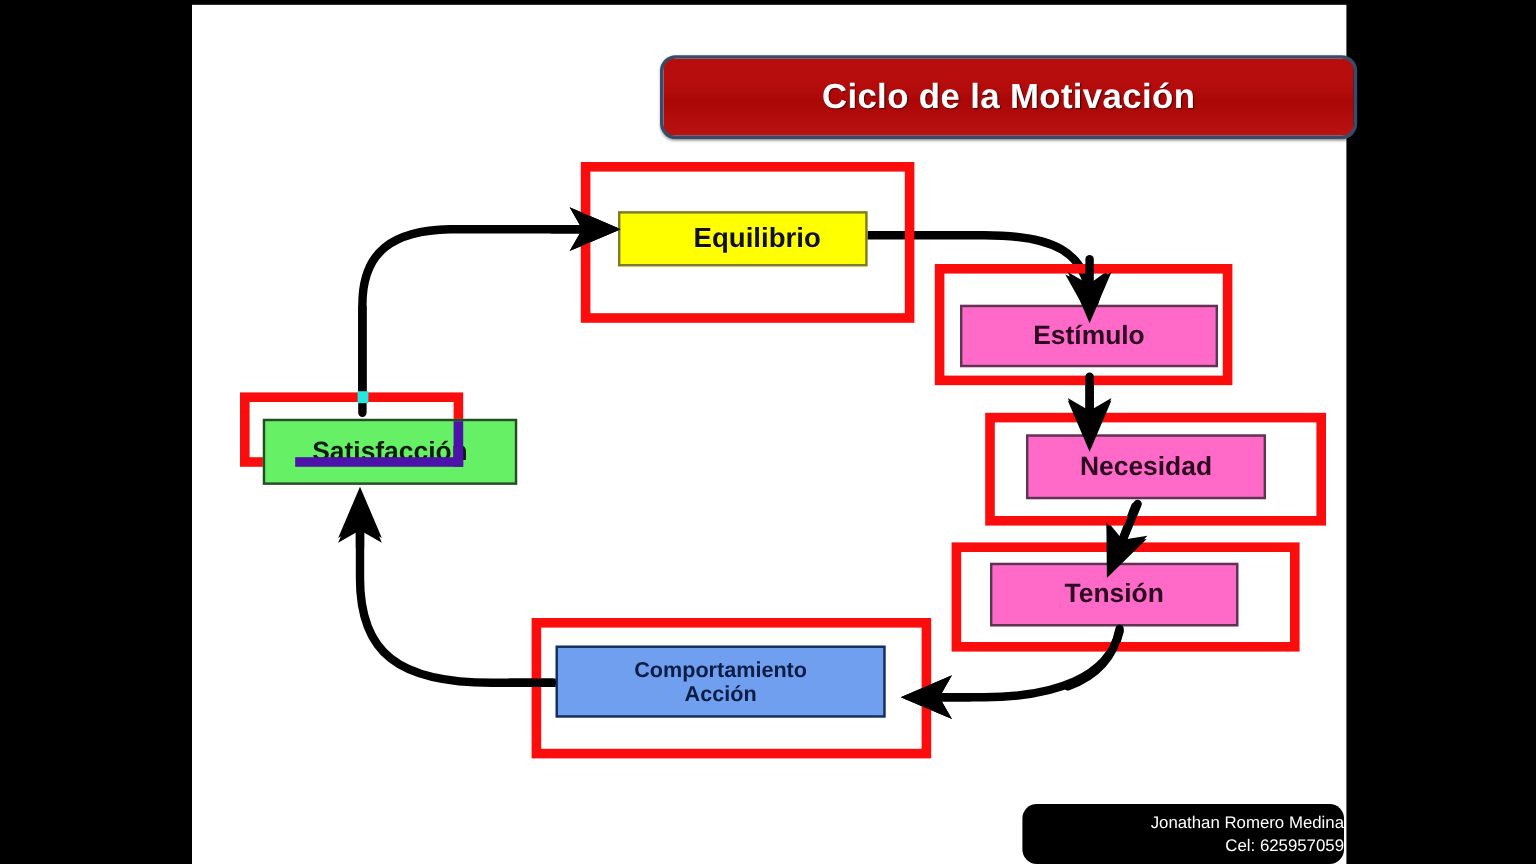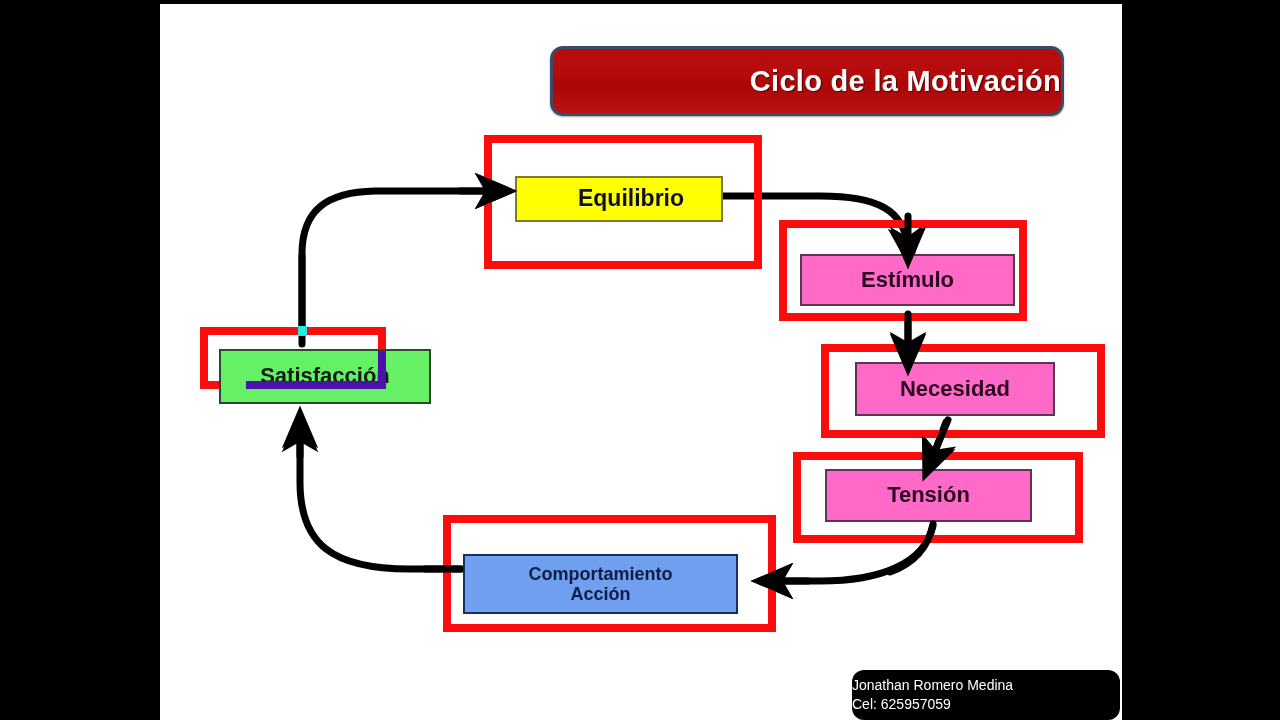--- a/index.html
+++ b/index.html
@@ -25,29 +25,29 @@
     width: 962px;
     height: 716px;
     background: #ffffff;
   }
 
   
   #title-banner {
     position: absolute;
     left: 390px;
     top: 42px;
-    width: 514px;
+    width: 581px;
     height: 70px;
     border-radius: 13px;
     background: linear-gradient(180deg,#b90d0d 0%, #b40c0c 38%, #aa0707 55%, #bb1212 100%);
     border: 3px solid #3b4a66;
     box-sizing: border-box;
     display: flex;
     align-items: center;
-    justify-content: flex-end;
+    justify-content: center;
     box-shadow: 0 1px 2px rgba(0,0,0,.35);
   }
   #title-banner .ttl {
     color: #ffffff;
     font-size: 29px;
     font-weight: bold;
     letter-spacing: .3px;
     text-shadow: 1px 1px 1px rgba(0,0,0,.55);
     white-space: nowrap;
   }
@@ -142,21 +142,21 @@
   #credit {
     position: absolute;
     left: 852px;
     top: 670px;
     width: 268px;
     height: 50px;
     background: #000000;
     border-radius: 12px;
     display: flex;
     flex-direction: column;
-    align-items: flex-start;
+    align-items: flex-end;
     justify-content: center;
     z-index: 20;
   }
   #credit div {
     color: #ffffff;
     font-size: 14px;
     line-height: 1.35;
     white-space: nowrap;
   }
 </style>
@@ -200,21 +200,21 @@
     </div>
 
     <div class="node node-pink" style="left:665px; top:465px; width:207px; height:53px;">
       <span class="lbl">Tensión</span>
     </div>
 
     <div class="node node-pink" style="left:695px; top:358px; width:200px; height:54px;">
       <span class="lbl">Necesidad</span>
     </div>
 
-    <div class="node node-blue" style="left:303px; top:534px; width:275px; height:60px;margin-top:16px;">
+    <div class="node node-blue" style="left:303px; top:534px; width:275px; height:60px;">
       <span class="lbl">Comportamiento
 Acción</span>
     </div>
 
     <div class="node node-green" style="left:59px; top:345px; width:212px; height:55px;">
       <span class="lbl">Satisfacción</span>
     </div>
 
     <div class="annot-red" style="left:324px; top:131px; width:278px; height:134px;"></div>
 

